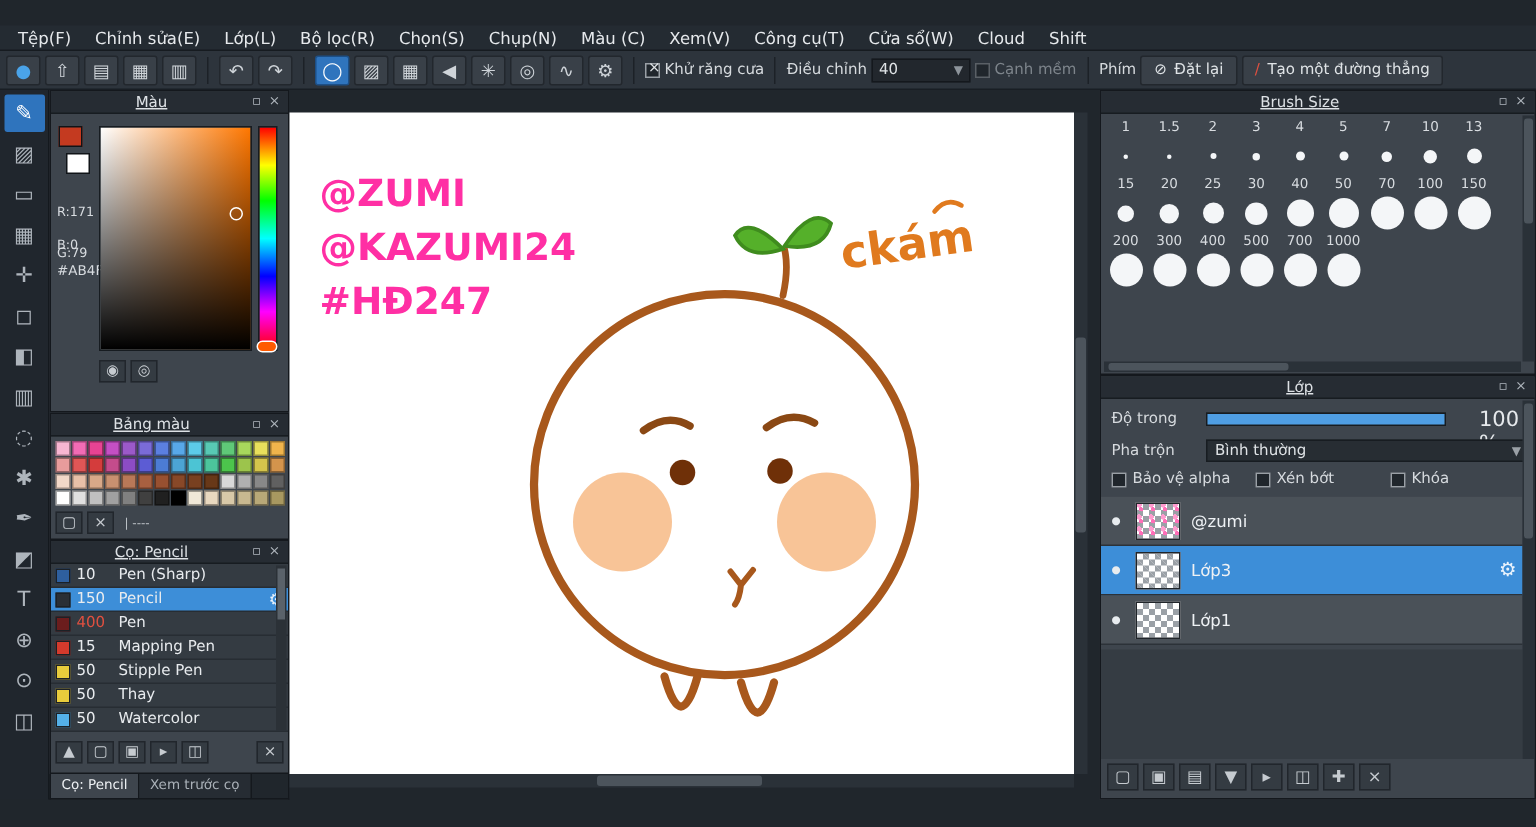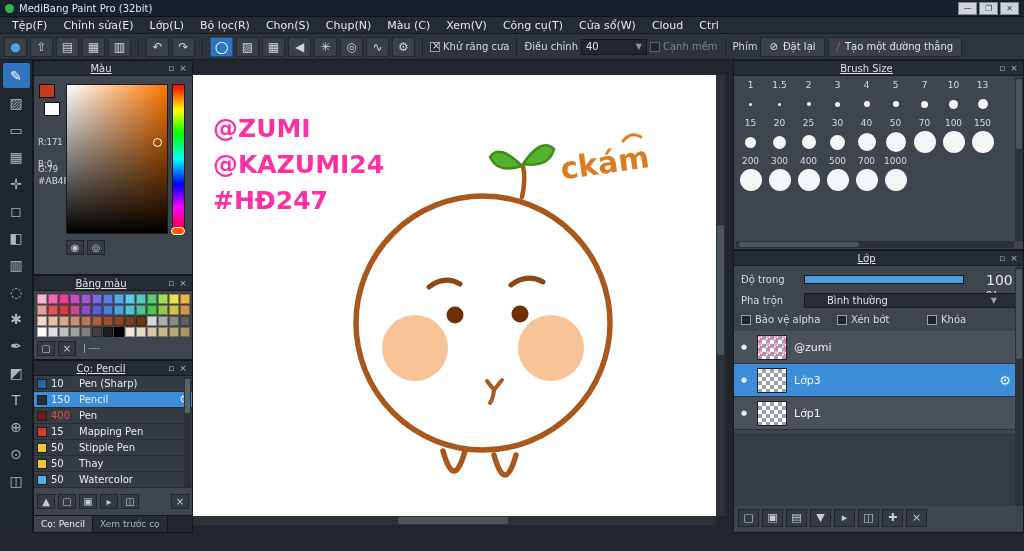--- a/index.html
+++ b/index.html
@@ -105,21 +105,21 @@
   #size-vscroll { left:281px; top:16px; width:8px; height:164px; }
   #size-vscroll .thumb { left:1px; top:2px; width:6px; height:70px; }
   #size-hscroll { left:2px; top:180px; width:278px; height:7px; }
   #size-hscroll .thumb { top:1px; left:3px; width:120px; height:5px; }
 
   
   .lp-label { position:absolute; font-size:10px; color:#d6dade; }
   #opacity-track { position:absolute; left:70px; top:24px; width:160px; height:9px; background:#23282e; border:1px solid #171c21; }
   #opacity-fill { position:absolute; left:0; top:0; height:100%; width:100%; background:#4f9ee3; }
   #opacity-value { position:absolute; left:252px; top:21px; font-size:14px; color:#e6e9ec; }
-  #blend-select { position:absolute; left:70px; top:42px; width:216px; height:15px; background:#272d33; border:1px solid #171c21; display:flex; align-items:center; padding:0 22px; font-size:10px; color:#dfe3e6; }
+  #blend-select { position:absolute; left:70px; top:42px; width:216px; height:15px; background:#272d33; border:1px solid #171c21; display:flex; align-items:center; padding:0 5px; font-size:10px; color:#dfe3e6; }
   #blend-select .arr { margin-left:auto; color:#9aa0a6; font-size:8px; }
   .lp-check { position:absolute; top:63px; display:flex; align-items:center; gap:4px; font-size:10px; color:#d6dade; }
   #layer-list { position:absolute; left:0; top:80px; width:281px; background:#31373e; }
   .layer-row { height:33px; background:#4a5158; border-bottom:1px solid #2c3238; display:flex; align-items:center; gap:7px; padding:0 4px; }
   .layer-row.sel { background:#3d8ed8; }
   .layer-eye { width:12px; color:#e8ecef; font-size:7px; text-align:center; flex:none; }
   .layer-thumb { width:30px; height:25px; border:1px solid #20252a; background-color:#fff; flex:none;
     background-image:linear-gradient(45deg,#9aa0a6 25%,transparent 25%,transparent 75%,#9aa0a6 75%),linear-gradient(45deg,#9aa0a6 25%,transparent 25%,transparent 75%,#9aa0a6 75%);
     background-size:8px 8px; background-position:0 0,4px 4px; }
   .layer-thumb.pink { background-image:radial-gradient(circle at 35% 45%,#ff6eb8 20%,transparent 21%),radial-gradient(circle at 68% 58%,#ff9ccf 24%,transparent 25%),linear-gradient(45deg,#9aa0a6 25%,transparent 25%,transparent 75%,#9aa0a6 75%),linear-gradient(45deg,#9aa0a6 25%,transparent 25%,transparent 75%,#9aa0a6 75%); }
@@ -133,43 +133,34 @@
 
   
   #statusbar { left:0; top:533px; width:1024px; height:18px; background:#1c2228; border-top:1px solid #0e1318; display:flex; align-items:center; padding:0 8px; }
   .status-seg { font-size:10px; color:#ccd1d6; margin-right:16px; white-space:nowrap; }
 </style>
 </head>
 <body>
 
 <div id="app">
 
-  <div class="abs" id="titlebar">
-    <span id="app-icon"></span>
-    <span id="title-text">MediBang Paint Pro (32bit)</span>
-    <span class="win-btns">
-      <span class="win-btn">—</span>
-      <span class="win-btn">❐</span>
-      <span class="win-btn">✕</span>
-    </span>
-  </div>
 
   <div class="abs" id="menubar">
       <div class="menu-item">Tệp(F)</div>
       <div class="menu-item">Chỉnh sửa(E)</div>
       <div class="menu-item">Lớp(L)</div>
       <div class="menu-item">Bộ lọc(R)</div>
       <div class="menu-item">Chọn(S)</div>
       <div class="menu-item">Chụp(N)</div>
       <div class="menu-item">Màu (C)</div>
       <div class="menu-item">Xem(V)</div>
       <div class="menu-item">Công cụ(T)</div>
       <div class="menu-item">Cửa sổ(W)</div>
       <div class="menu-item">Cloud</div>
-      <div class="menu-item">Ctrl</div>
+      <div class="menu-item">Shift</div>
     </div>
 
   <div class="abs" id="toolbar">
     <span class="tb-group" id="tb-left">
         <div class="tb-btn" style="color: rgb(74, 163, 232);">●</div>
         <div class="tb-btn">⇧</div>
         <div class="tb-btn">▤</div>
         <div class="tb-btn">▦</div>
         <div class="tb-btn">▥</div>
       </span>

